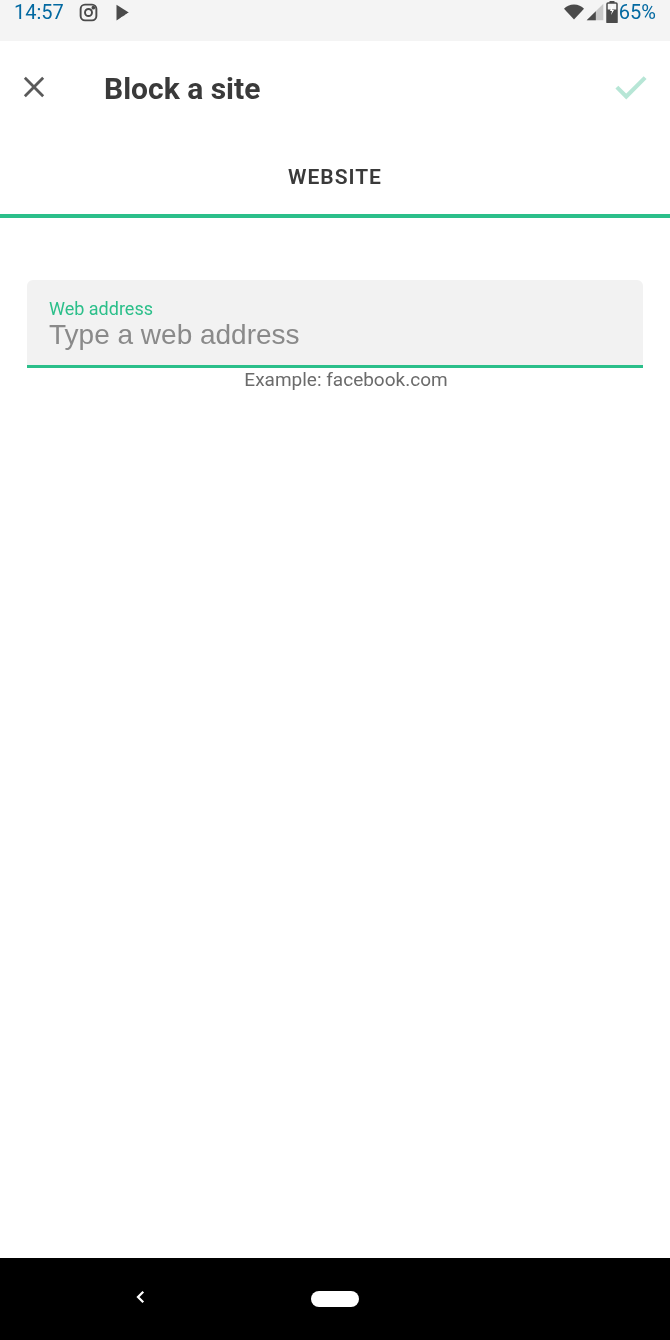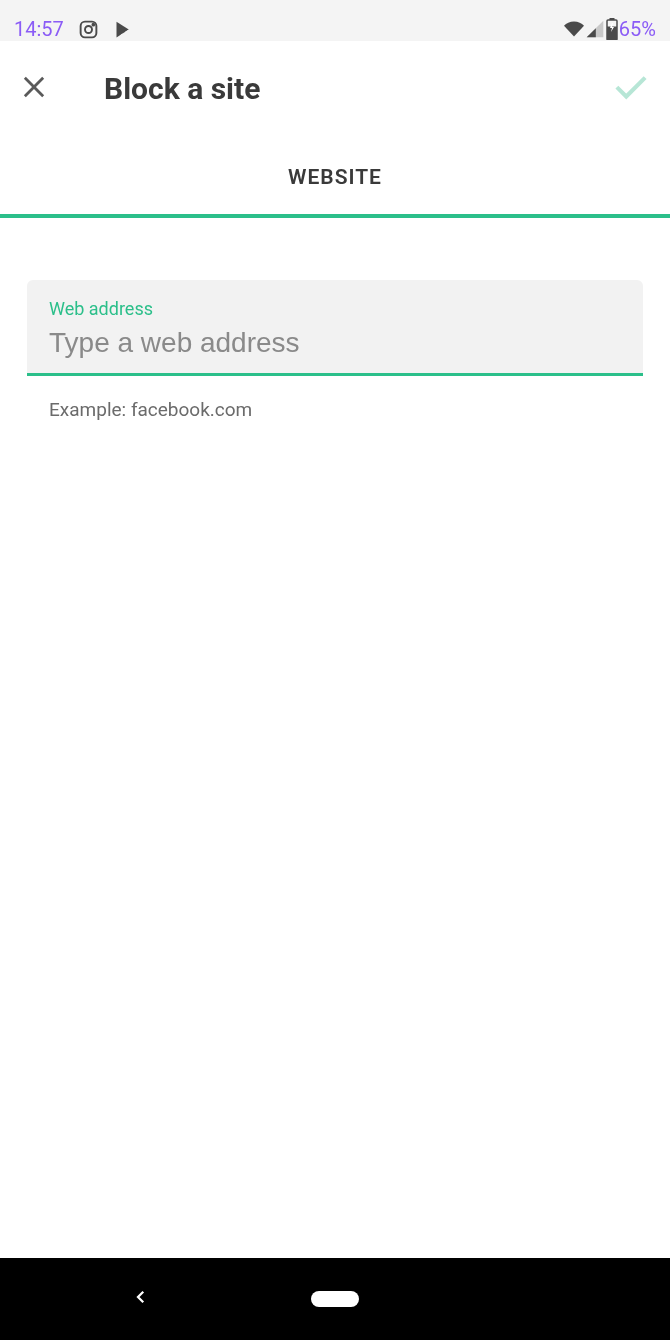--- a/index.html
+++ b/index.html
@@ -2,24 +2,24 @@
 <html><head>
   <meta charset="utf-8">
   <style>
     * { box-sizing: border-box; margin: 0; padding: 0; }
     html, body { width: 670px; height: 1340px; font-family: Roboto, -apple-system, Helvetica, Arial, sans-serif; background: #fff; overflow: hidden; }
     
     .status-bar {
       height: 41px;
       background: #f4f4f4;
       display: flex;
-      align-items: flex-end;
+      align-items: flex-start;
       justify-content: space-between;
       padding: 0 14px;
-      color: #8b5cf6;
+      color: #0369a1;
     }
     .status-left { display: flex; align-items: center; gap: 14px; font-size: 20px; font-weight: 400; }
     .status-right { display: flex; align-items: center; font-size: 20px; }
     .status-icon { display: inline-flex; align-items: center; }
     
     .app-bar {
       height: 95px;
       display: flex;
       align-items: center;
       padding: 0 20px;
@@ -36,25 +36,25 @@
     
     .content { padding: 62px 27px 0; }
     
     .input-field {
       background: #f2f2f2;
       border-top-left-radius: 6px;
       border-top-right-radius: 6px;
       padding: 18px 22px 14px;
       border-bottom: 3px solid #2bbf8a;
     }
-    .input-label { color: #2bbf8a; font-size: 18px; margin-bottom: 8px; }
+    .input-label { color: #2bbf8a; font-size: 18px; }
     .input-box { width: 100%; border: none; outline: none; background: transparent; font-size: 28px; color: #be185d; }
     .input-box::placeholder { color: #8a8a8a; }
     
-    .helper-text { margin-top: 22px; padding-left: 22px; font-size: 19px; color: #6b6b6b; }
+    .helper-text { padding-left: 22px; font-size: 19px; color: #6b6b6b; text-align: center; }
     
     .nav-bar {
       position: absolute;
       bottom: 0;
       left: 0;
       width: 670px;
       height: 82px;
       background: #000;
       display: flex;
       align-items: center;

